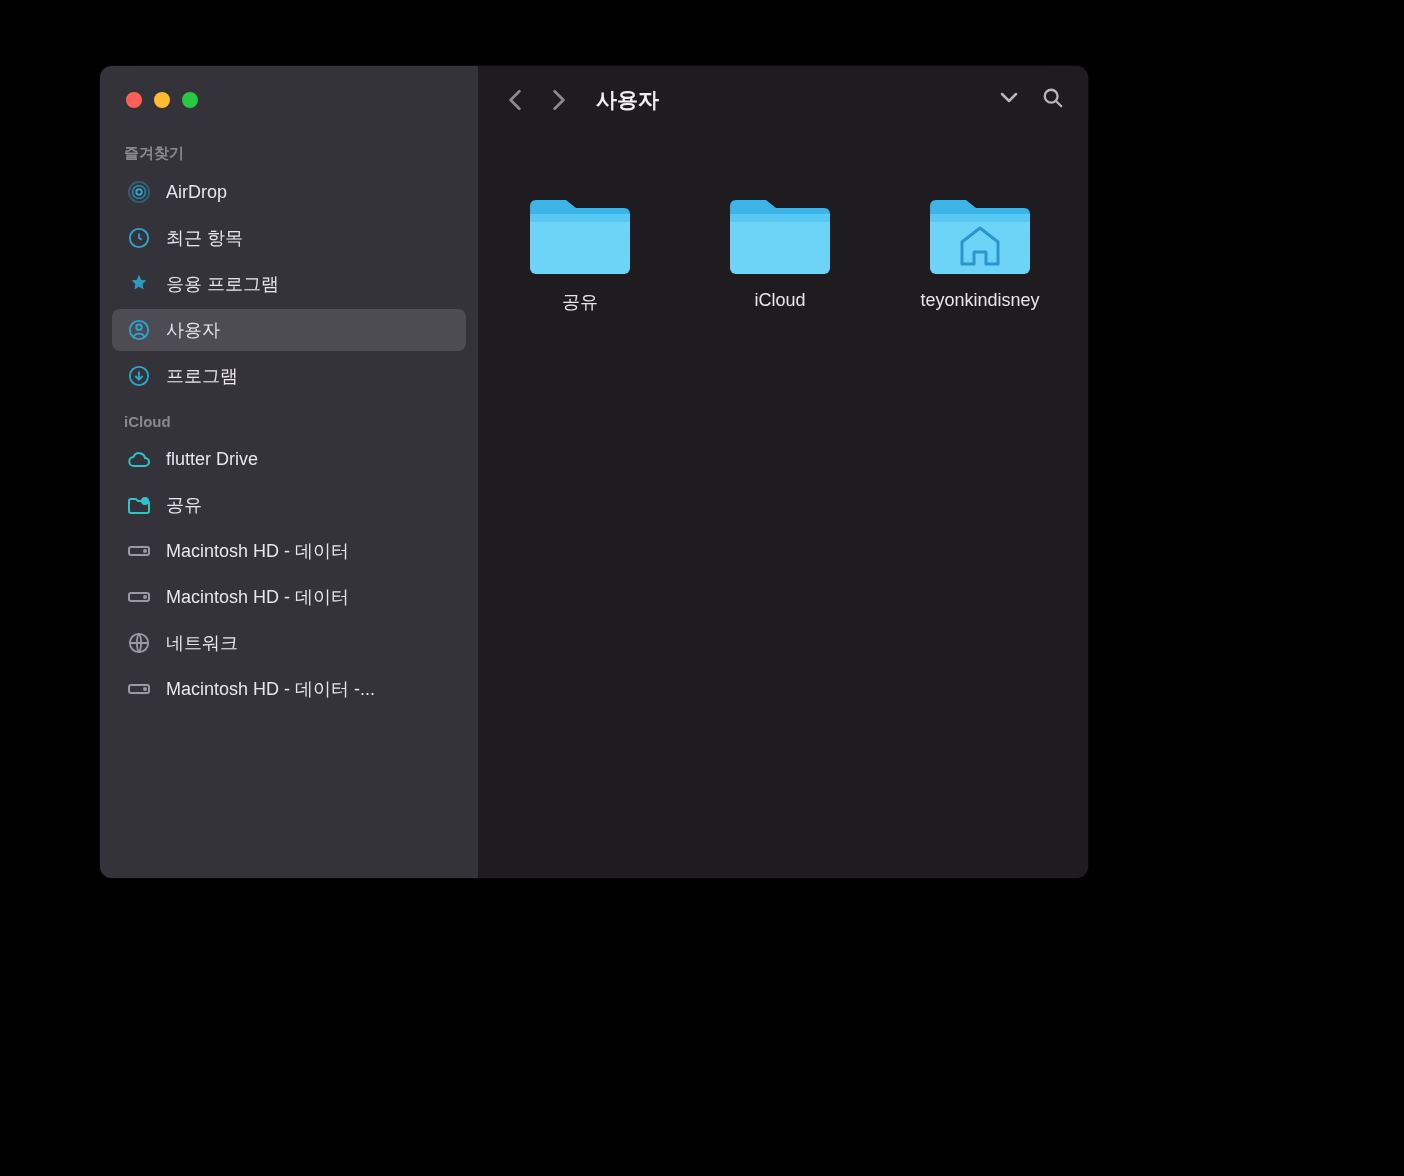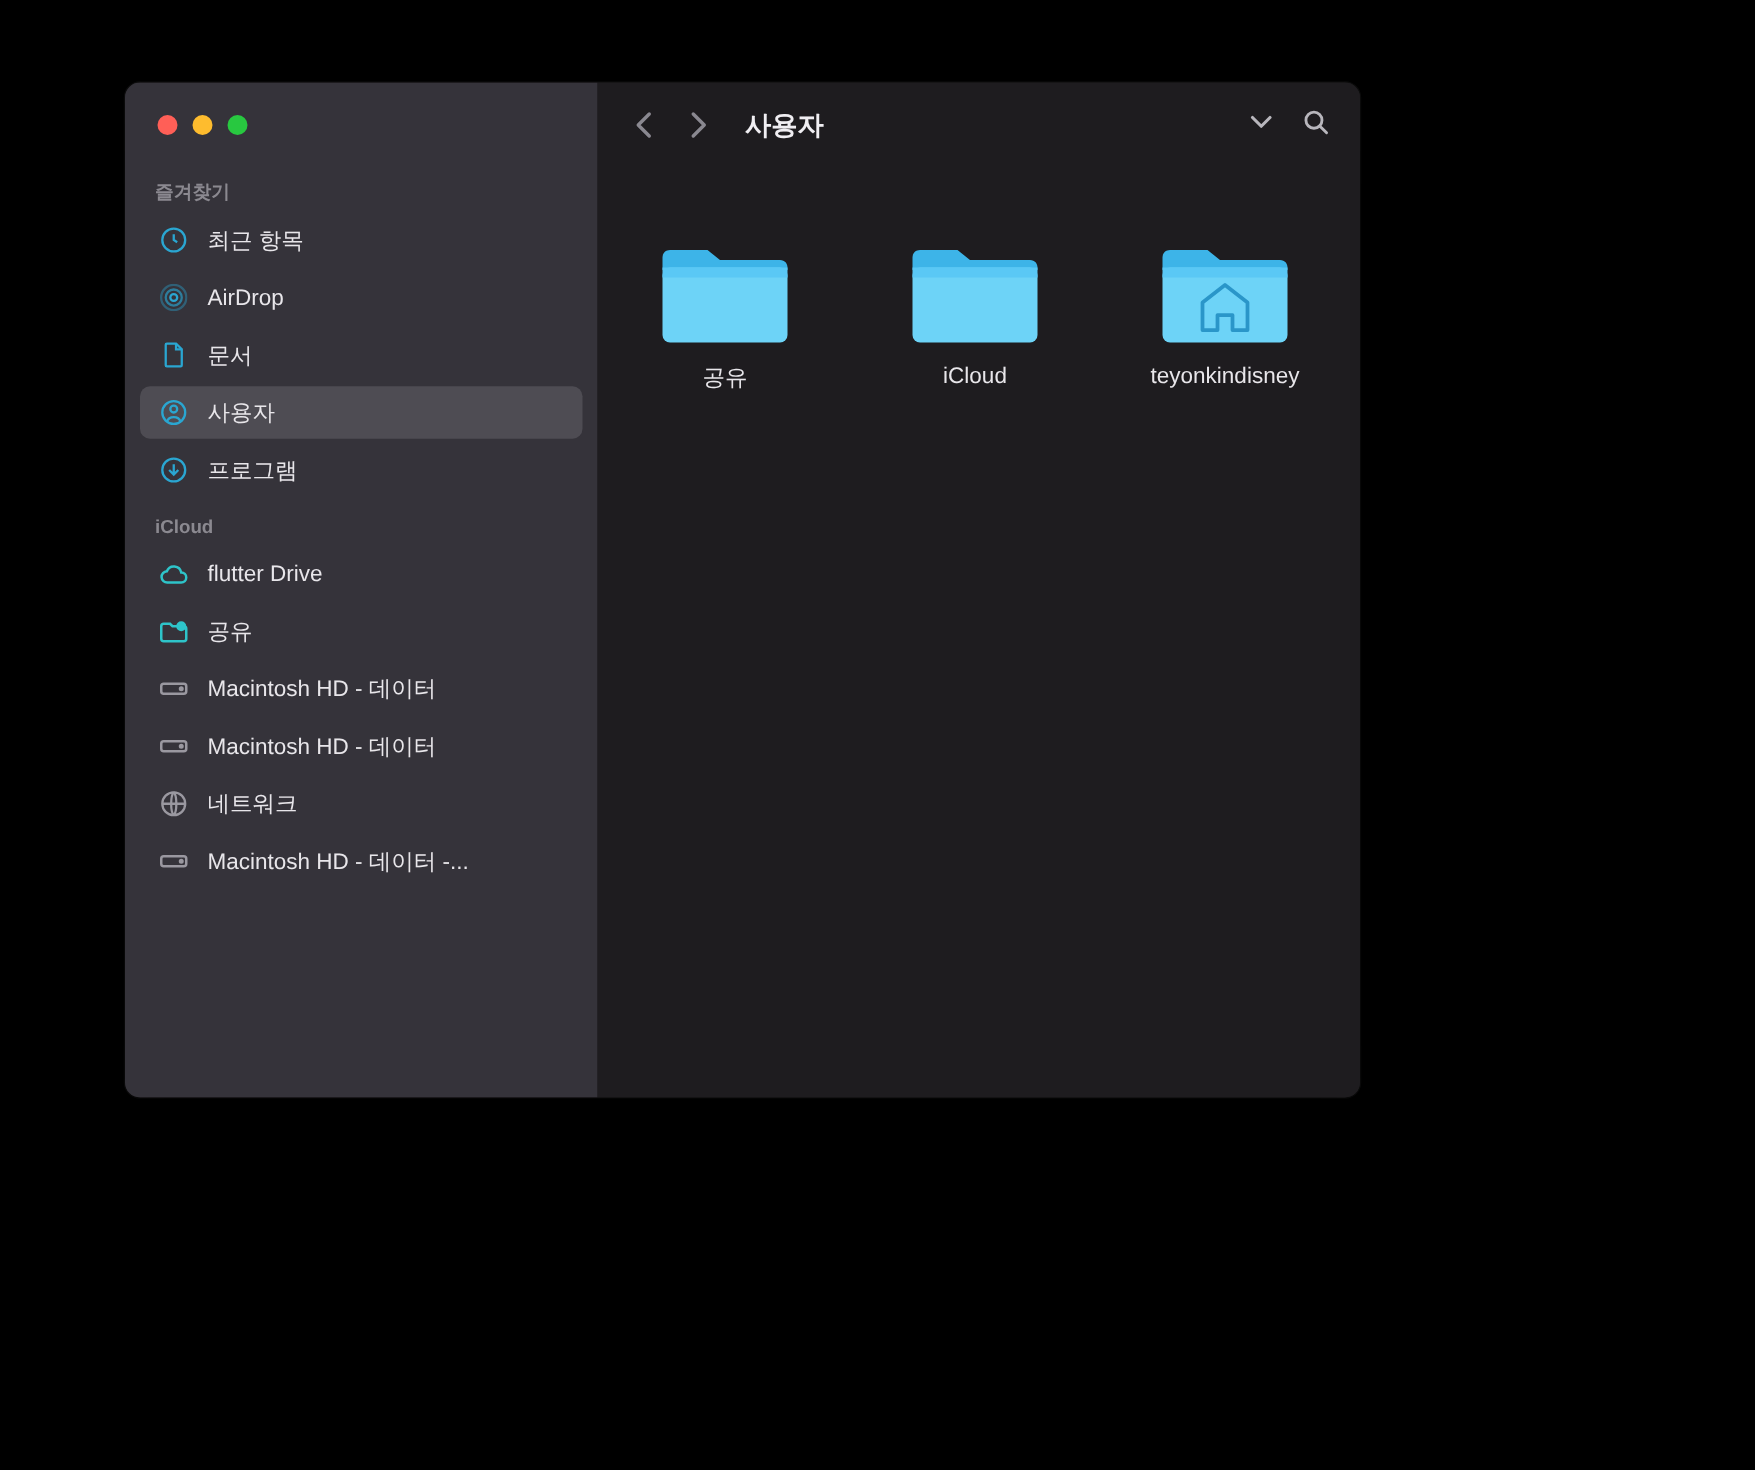--- a/index.html
+++ b/index.html
@@ -144,48 +144,47 @@
       <div class="traffic-light tl-close"></div>
       <div class="traffic-light tl-min"></div>
       <div class="traffic-light tl-max"></div>
     </div>
 
     <div class="section-header">즐겨찾기</div>
 
     <div class="sidebar-item">
       <span class="sidebar-icon">
         <svg width="22" height="22" viewBox="0 0 24 24" fill="none" stroke="#2aa6d1" stroke-width="2">
-            <circle cx="12" cy="12" r="10"></circle>
-            <path d="M12 7v5l3 2"></path>
-          </svg>
-      </span>
-      <span>최근 항목</span>
-    </div>
-
-    <div class="sidebar-item">
-      <span class="sidebar-icon">
-        <svg width="22" height="22" viewBox="0 0 24 24" fill="none" stroke="#2aa6d1" stroke-width="2">
             <circle cx="12" cy="12" r="3"></circle>
             <circle cx="12" cy="12" r="7" opacity="0.65"></circle>
             <circle cx="12" cy="12" r="11" opacity="0.4"></circle>
           </svg>
       </span>
       <span>AirDrop</span>
     </div>
 
-
-    <div class="sidebar-item">
-      <span class="sidebar-icon">
-        <svg width="20" height="22" viewBox="0 0 20 24" fill="none" stroke="#2aa6d1" stroke-width="2">
-            <path d="M4 2h8l5 5v14a1 1 0 01-1 1H4a1 1 0 01-1-1V3a1 1 0 011-1z"></path>
-            <path d="M12 2v5h5"></path>
-          </svg>
-      </span>
-      <span>문서</span>
-    </div>
+    <div class="sidebar-item">
+      <span class="sidebar-icon">
+        <svg width="22" height="22" viewBox="0 0 24 24" fill="none" stroke="#2aa6d1" stroke-width="2">
+            <circle cx="12" cy="12" r="10"></circle>
+            <path d="M12 7v5l3 2"></path>
+          </svg>
+      </span>
+      <span>최근 항목</span>
+    </div>
+
+    <div class="sidebar-item">
+      <span class="sidebar-icon">
+        <svg width="22" height="22" viewBox="0 0 24 24" fill="#2aa6d1">
+            <path d="M12 2l2.5 5.5L20 8l-4 4 1 6-5-3-5 3 1-6-4-4 5.5-.5z" opacity="0.9"></path>
+          </svg>
+      </span>
+      <span>응용 프로그램</span>
+    </div>
+
 
     <div class="sidebar-item selected">
       <span class="sidebar-icon">
         <svg width="22" height="22" viewBox="0 0 24 24" fill="none" stroke="#2aa6d1" stroke-width="2">
             <circle cx="12" cy="12" r="10"></circle>
             <circle cx="12" cy="9" r="3"></circle>
             <path d="M6 20c1-3 4-4 6-4s5 1 6 4"></path>
           </svg>
       </span>
       <span>사용자</span>

